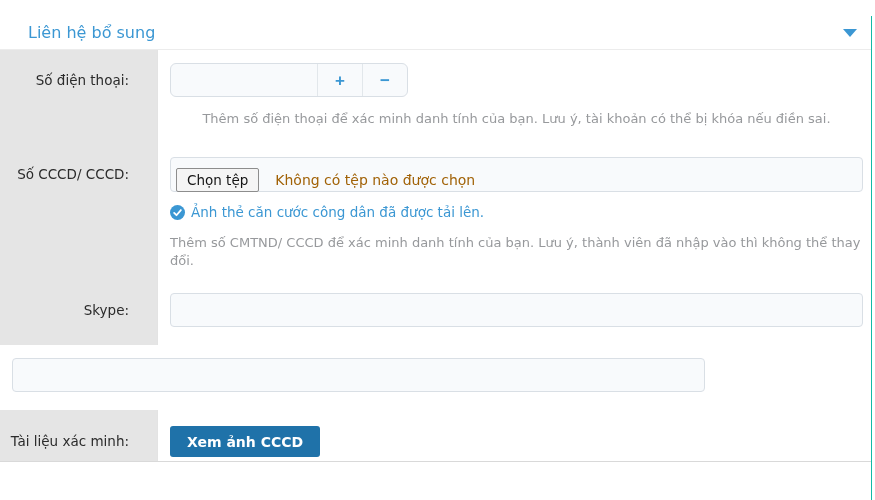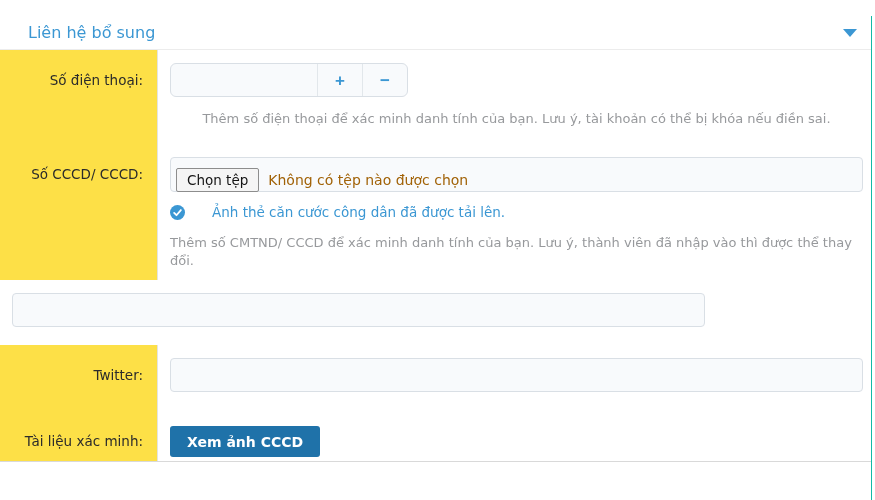--- a/index.html
+++ b/index.html
@@ -11,22 +11,22 @@
   
   .panel-header { height:34px; display:flex; align-items:center; justify-content:space-between;
                   padding:0 14px 0 28px; border-bottom:1px solid #ececec; background:#fff; }
   .panel-title { color:#3b97d3; font-size:16px; }
   .caret-down { width:0; height:0; border-left:7px solid transparent; border-right:7px solid transparent;
                 border-top:8px solid #3b97d3; cursor:pointer; }
 
   
   .form-body { border-bottom:1px solid #d9d9d9; }
   .form-row { display:flex; }
-  .label-cell { flex:0 0 158px; background:#fde047; border-right:1px solid #e3e3e3;
-                text-align:right; padding-right:14px; color:#2b2b2b; font-size:13.5px; }
+  .label-cell { flex:0 0 158px; background:#e5e5e5; border-right:1px solid #e3e3e3;
+                text-align:right; padding-right:28px; color:#2b2b2b; font-size:13.5px; }
   .content-cell { flex:1; padding-left:12px; padding-right:8px; background:#fff; }
 
   
   .row-phone .label-cell   { padding-top:13px; line-height:34px; }
   .row-phone .content-cell { padding-top:13px; padding-bottom:11px; }
   .row-id .label-cell      { padding-top:18px; line-height:35px; }
   .row-id .content-cell    { padding-top:18px; padding-bottom:10px; }
   .row-text .label-cell    { padding-top:13px; line-height:34px; }
   .row-text .content-cell  { padding-top:13px; padding-bottom:18px; }
   .row-docs .label-cell    { padding-top:16px; line-height:31px; }
@@ -38,27 +38,27 @@
   .phone-input { flex:1; min-width:0; border:none; outline:none; background:transparent;
                  padding:0 8px; font-size:14px; font-family:inherit; }
   .phone-btn { width:45px; border:none; border-left:1px solid #e2e7eb; background:transparent;
                color:#3b97d3; font-size:17px; font-weight:bold; cursor:pointer; line-height:1; }
 
   .helper-text { color:#97999c; font-size:13px; line-height:18px; }
   .row-phone .helper-text { margin-top:13px;text-align:center; }
   .row-id .helper-text { margin-top:12px; }
 
   .file-input { display:flex; align-items:center; width:693px; height:35px; border:1px solid #d9dfe5;
-                border-radius:4px; background:#f8fafc; padding:10px 8px 0 5px; cursor:pointer; }
+                border-radius:4px; background:#f8fafc; padding:10px 8px 0 5px; cursor:pointer;gap:7px; }
   .file-btn { background:#f5f5f5; border:1px solid #8d8d8d; border-radius:2px; padding:3px 10px;
               font-size:13.5px; color:#141414; margin-right:9px; white-space:nowrap; }
   .file-status { font-size:14px; color:#a16207; white-space:nowrap; }
 
   .upload-note { display:flex; align-items:center; margin-top:10px; height:20px;
-                 color:#3b97d3; font-size:13.5px;gap:21px; }
+                 color:#3b97d3; font-size:13.5px; }
   .upload-note .icon-wrap { display:inline-flex; margin-right:6px; }
 
   .text-input { width:693px; height:34px; border:1px solid #d9dfe5; border-radius:4px;
                 background:#f8fafc; outline:none; padding:0 10px; font-size:14px; font-family:inherit; }
 
   .view-btn { display:inline-block; background:#1f72a9; color:#fff; border:none; border-radius:3px;
               height:31px; padding:0 17px; font-size:14px; font-weight:bold; font-family:inherit;
               cursor:pointer; }
 </style>
 </head>
@@ -94,33 +94,33 @@
         </div>
         <div class="upload-note">
           <span class="icon-wrap">
             <svg width="15" height="15" viewBox="0 0 16 16">
               <circle cx="8" cy="8" r="8" fill="#3b97d3"></circle>
               <path d="M4.4 8.4 L6.9 10.9 L11.6 5.4" stroke="#fff" stroke-width="1.9" fill="none" stroke-linecap="round" stroke-linejoin="round"></path>
             </svg>
           </span>
           <span>Ảnh thẻ căn cước công dân đã được tải lên.</span>
         </div>
-        <div class="helper-text">Thêm số CMTND/ CCCD để xác minh danh tính của bạn. Lưu ý, thành viên đã nhập vào thì được thể thay đổi.</div>
+        <div class="helper-text">Thêm số CMTND/ CCCD để xác minh danh tính của bạn. Lưu ý, thành viên đã nhập vào thì không thể thay đổi.</div>
       </div>
     </div>
 
     <div class="form-row row-text">
+      <div class="label-cell">Skype:</div>
       <div class="content-cell">
         <input class="text-input" type="text" value="" style="">
       </div>
     </div>
 
 
     <div class="form-row row-text">
-      <div class="label-cell">Twitter:</div>
       <div class="content-cell">
         <input class="text-input" type="text" value="" style="">
       </div>
     </div>
 
     <div class="form-row row-docs">
       <div class="label-cell">Tài liệu xác minh:</div>
       <div class="content-cell">
         <button class="view-btn">Xem ảnh CCCD</button>
       </div>

